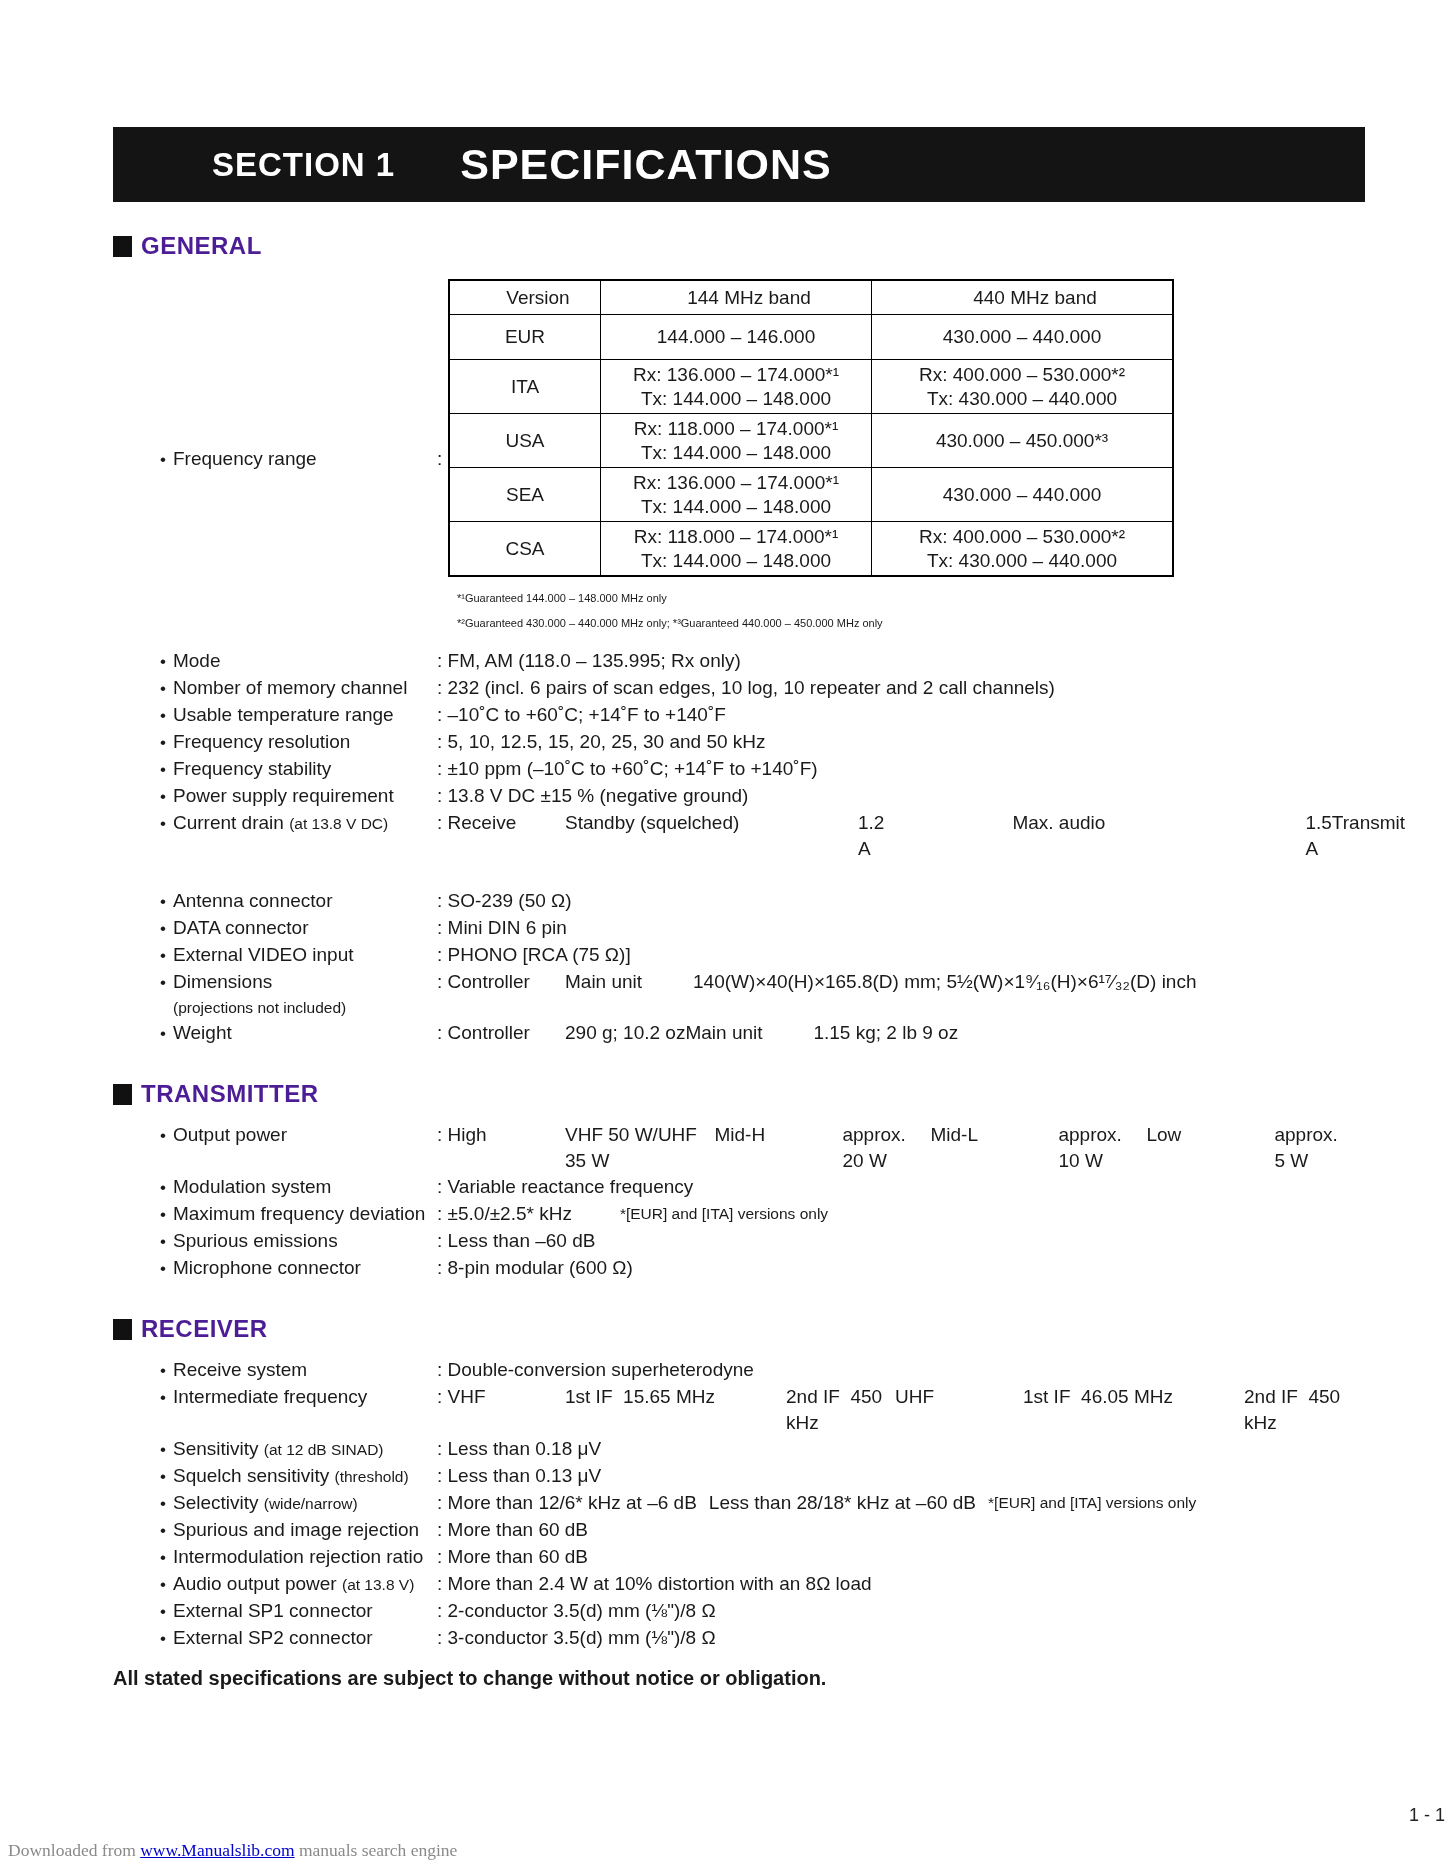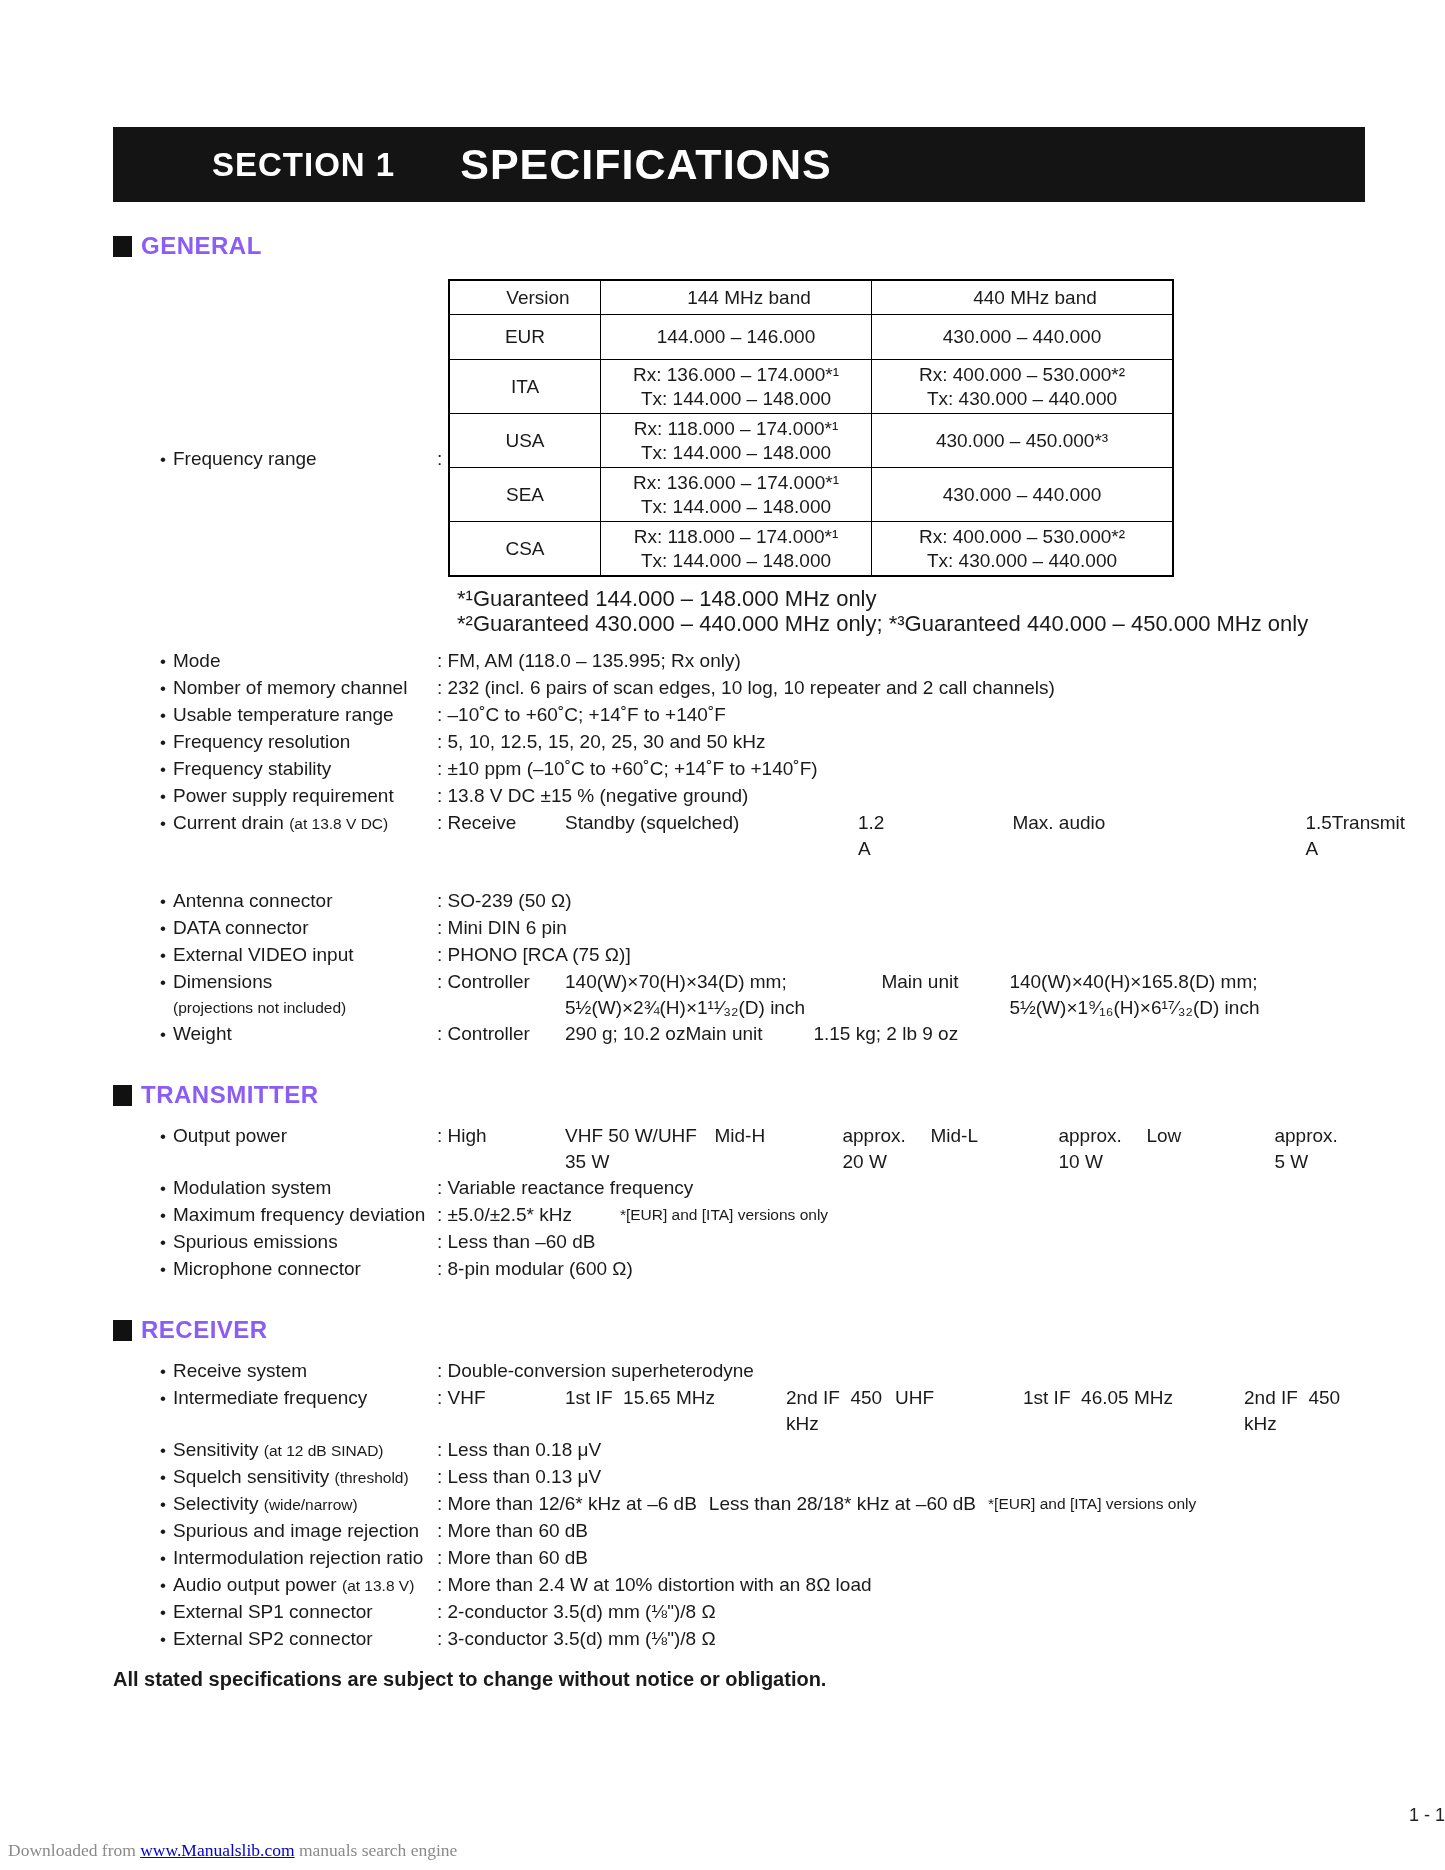--- a/index.html
+++ b/index.html
@@ -10,21 +10,21 @@
   
   .header-bar {
     position:absolute; left:113px; top:127px; width:1228px; height:75px;
     background:#141414; color:#ffffff; display:flex; align-items:center;padding-left:24px;
   }
   .header-bar .sec   { margin-left:75px;  font-size:33px; font-weight:bold; letter-spacing:1px; white-space:nowrap; }
   .header-bar .ttl   { margin-left:65px;  font-size:43px; font-weight:bold; letter-spacing:1px; white-space:nowrap; }
   
   .content { position:absolute; left:113px; top:232px; width:1240px; }
   h2.sect {
-    font-size:24px; font-weight:bold; color:#8b5cf6; margin:0 0 14px 0;
+    font-size:24px; font-weight:bold; color:#4c1d95; margin:0 0 14px 0;
     display:flex; align-items:center; letter-spacing:0.5px;
   }
   .sq { display:inline-block; width:19px; height:21px; background:#111; margin-right:9px; }
   .spec-area { margin-left:47px; }
   .spec-row { display:flex; align-items:flex-start; font-size:19px; line-height:26px; }
   .spec-row .label { width:277px; flex:0 0 277px; }
   .bullet::before { content:"•"; margin-right:7px; font-size:17px; }
   .lnote { font-size:15.5px; }
   .sub-label-line { font-size:15.5px; margin-left:13px; line-height:24px; }
   .value { white-space:pre-wrap; }
@@ -49,21 +49,21 @@
     border:1.6px solid #000; font-size:19px; font-weight:normal;
     text-align:center; vertical-align:middle; padding:0 6px;
   }
   table.freq .col-v { width:112px; }
   table.freq .col-b1 { width:232px; }
   table.freq .col-b2 { width:262px; }
   table.freq tr.hdr td { height:33px;padding-left:32px; }
   table.freq tr.r-eur td { height:44px; }
   table.freq tr.r2 td { height:53px; }
   td.multi { text-align:left; padding-left:10px; white-space:pre-line; line-height:24px; }
-  .footnotes { margin-top:9px; font-size:22px; line-height:25px; margin-left:9px; }
+  .footnotes { margin-top:9px; font-size:11px; line-height:25px; margin-left:9px; }
   
   .gap-after-table { height:12px; }
   .sect-gap { height:33px; }
   
   .footer-note { font-size:20px; font-weight:bold; margin-top:15px; margin-left:0; }
   .page-number {
     position:absolute; left:0; top:1805px; width:1445px; text-align:right;
     font-size:18px; color:#222;
   }
   .watermark {
@@ -214,21 +214,20 @@
       </div>
 
       <div class="spec-row">
         <div class="label">
           <div><span class="bullet"></span><span>Dimensions</span></div>
           <div class="sub-label-line">(projections not included)</div>
         </div>
         <div class="vgrid">
           <div class="grow">
             <span class="c1">: Controller</span>
-            <span class="c3">140(W)×70(H)×34(D) mm; 5½(W)×2¾(H)×1¹¹⁄₃₂(D) inch</span>
           </div>
           <div class="grow">
             <span class="c1">Main unit</span>
             <span class="c3">140(W)×40(H)×165.8(D) mm; 5½(W)×1⁹⁄₁₆(H)×6¹⁷⁄₃₂(D) inch</span>
           </div>
         </div>
       </div>
 
       <div class="spec-row">
         <div class="label"><span class="bullet"></span><span>Weight</span></div>

